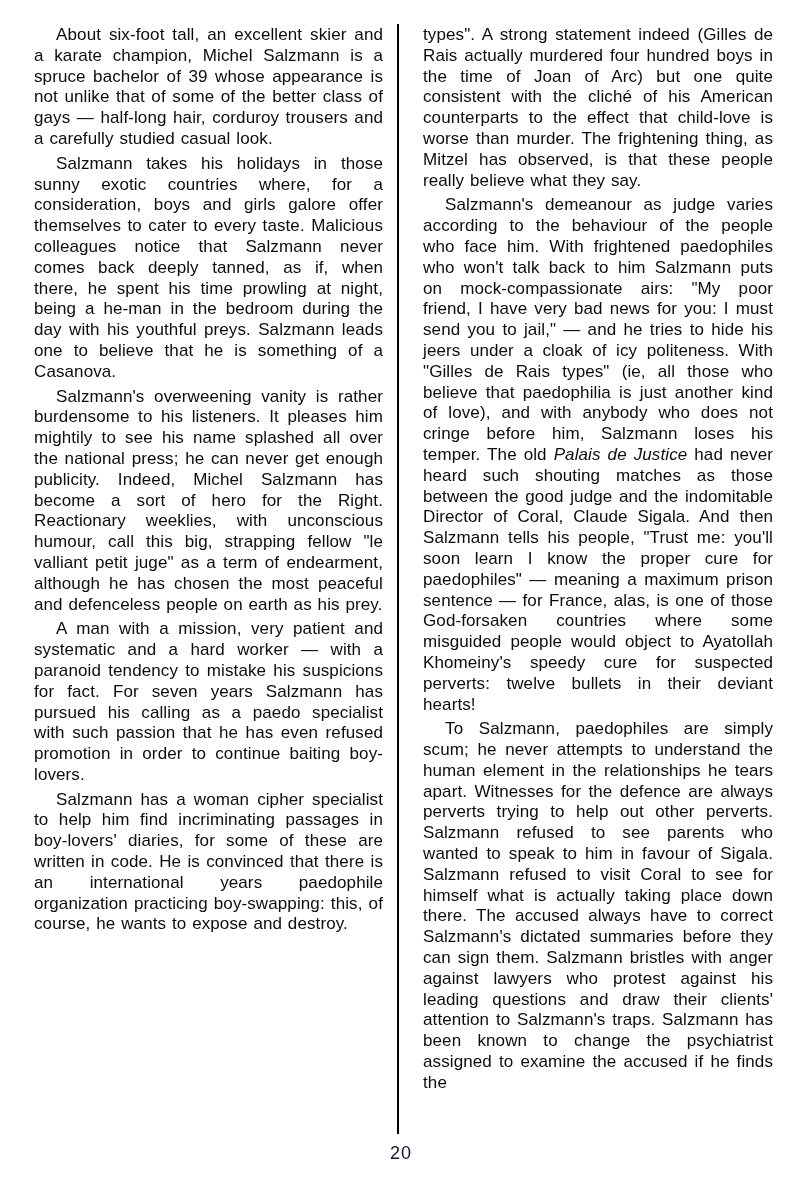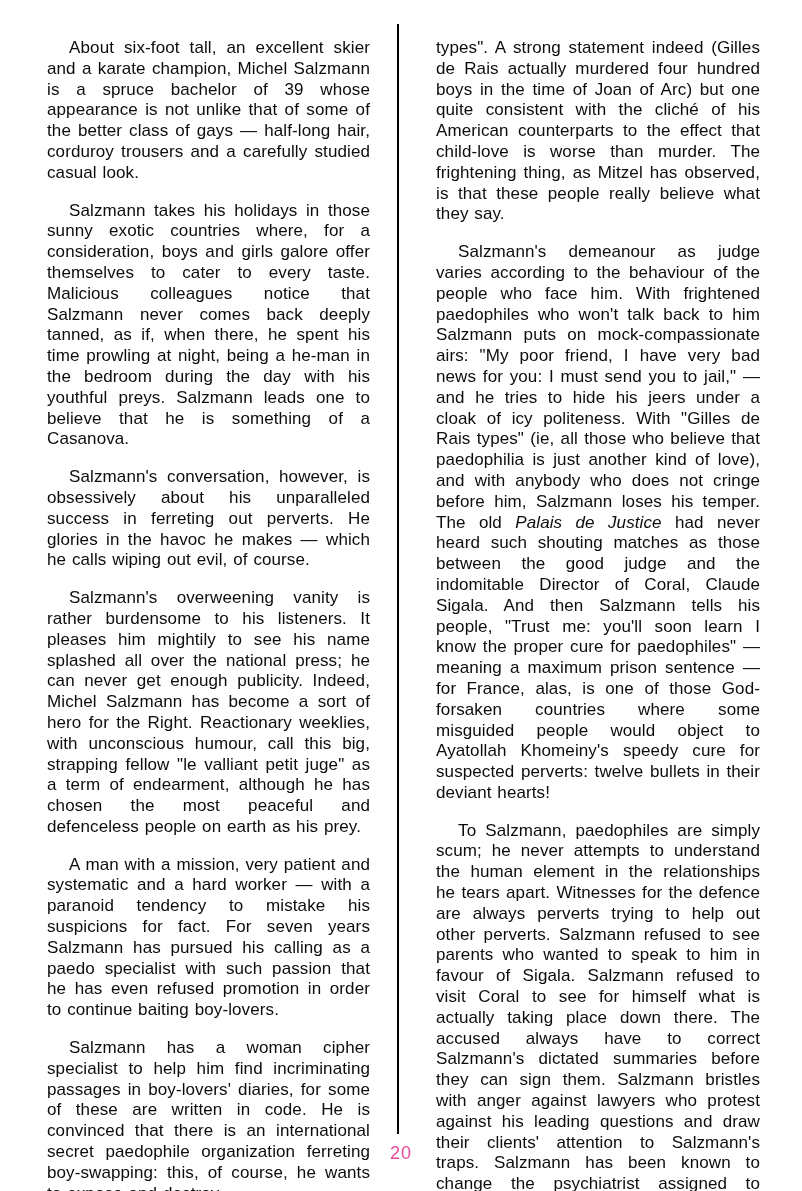--- a/index.html
+++ b/index.html
@@ -16,21 +16,21 @@
     font-family: "Liberation Sans", sans-serif;
     color: #0c0c0c;
   }
   .column {
     position: absolute;
     top: 21px;
   }
   .column.left  { left: 30px;  width: 357px; }
   .column.right { left: 419px; width: 358px; }
   .para {
-    margin: 17px;
+    margin: 4px;
     font-size: 17px;
     line-height: 20.8px;
     text-align: justify;
     text-indent: 1.3em;
     letter-spacing: 0.1px;
     word-spacing: 1px;
   }
   .para.no-indent { text-indent: 0; }
   .italic { font-style: italic; }
   .divider {
@@ -42,34 +42,33 @@
     background: #000000;
   }
   .page-number {
     position: absolute;
     left: 0;
     right: 0;
     top: 1143px;
     text-align: center;
     font-size: 18px;
     letter-spacing: 1px;
-    color: #ec4899;
+    color: #0f172a;
   }
 </style>
 </head>
 <body>
 
 <div class="page">
   <div class="column left">
       <p class="para"><span>About six-foot tall, an excellent skier and a karate champion, Michel Salzmann is a spruce bachelor of 39 whose appearance is not unlike that of some of the better class of gays — half-long hair, corduroy trousers and a carefully studied casual look.</span></p>
       <p class="para"><span>Salzmann takes his holidays in those sunny exotic countries where, for a consideration, boys and girls galore offer themselves to cater to every taste. Malicious colleagues notice that Salzmann never comes back deeply tanned, as if, when there, he spent his time prowling at night, being a he-man in the bedroom during the day with his youthful preys. Salzmann leads one to believe that he is something of a Casanova.</span></p>
-      <p class="para"><span>Salzmann's conversation, however, is obsessively about his unparalleled success in ferreting out perverts. He glories in the havoc he makes — which he calls wiping out evil, of course.</span></p>
       <p class="para"><span>Salzmann's overweening vanity is rather burdensome to his listeners. It pleases him mightily to see his name splashed all over the national press; he can never get enough publicity. Indeed, Michel Salzmann has become a sort of hero for the Right. Reactionary weeklies, with unconscious humour, call this big, strapping fellow "le valliant petit juge" as a term of endearment, although he has chosen the most peaceful and defenceless people on earth as his prey.</span></p>
       <p class="para"><span>A man with a mission, very patient and systematic and a hard worker — with a paranoid tendency to mistake his suspicions for fact. For seven years Salzmann has pursued his calling as a paedo specialist with such passion that he has even refused promotion in order to continue baiting boy-lovers.</span></p>
-      <p class="para"><span>Salzmann has a woman cipher specialist to help him find incriminating passages in boy-lovers' diaries, for some of these are written in code. He is convinced that there is an international secret paedophile organization ferreting boy-swapping: this, of course, he wants to expose and destroy.</span></p>
+      <p class="para"><span>Salzmann has a woman cipher specialist to help him find incriminating passages in boy-lovers' diaries, for some of these are written in code. He is convinced that there is an international years paedophile organization practicing boy-swapping: this, of course, he wants to expose and destroy.</span></p>
     </div>
   <div class="divider"></div>
   <div class="column right">
       <p class="para no-indent"><span>types". A strong statement indeed (Gilles de Rais actually murdered four hundred boys in the time of Joan of Arc) but one quite consistent with the cliché of his American counterparts to the effect that child-love is worse than murder. The frightening thing, as Mitzel has observed, is that these people really believe what they say.</span></p>
       <p class="para"><span>Salzmann's demeanour as judge varies according to the behaviour of the people who face him. With frightened paedophiles who won't talk back to him Salzmann puts on mock-compassionate airs: "My poor friend, I have very bad news for you: I must send you to jail," — and he tries to hide his jeers under a cloak of icy politeness. With "Gilles de Rais types" (ie, all those who believe that paedophilia is just another kind of love), and with anybody who does not cringe before him, Salzmann loses his temper. The old </span><span class="italic">Palais de Justice</span><span> had never heard such shouting matches as those between the good judge and the indomitable Director of Coral, Claude Sigala. And then Salzmann tells his people, "Trust me: you'll soon learn I know the proper cure for paedophiles" — meaning a maximum prison sentence — for France, alas, is one of those God-forsaken countries where some misguided people would object to Ayatollah Khomeiny's speedy cure for suspected perverts: twelve bullets in their deviant hearts!</span></p>
       <p class="para"><span>To Salzmann, paedophiles are simply scum; he never attempts to understand the human element in the relationships he tears apart. Witnesses for the defence are always perverts trying to help out other perverts. Salzmann refused to see parents who wanted to speak to him in favour of Sigala. Salzmann refused to visit Coral to see for himself what is actually taking place down there. The accused always have to correct Salzmann's dictated summaries before they can sign them. Salzmann bristles with anger against lawyers who protest against his leading questions and draw their clients' attention to Salzmann's traps. Salzmann has been known to change the psychiatrist assigned to examine the accused if he finds the</span></p>
     </div>
   <div class="page-number">20</div>
 </div>
 

